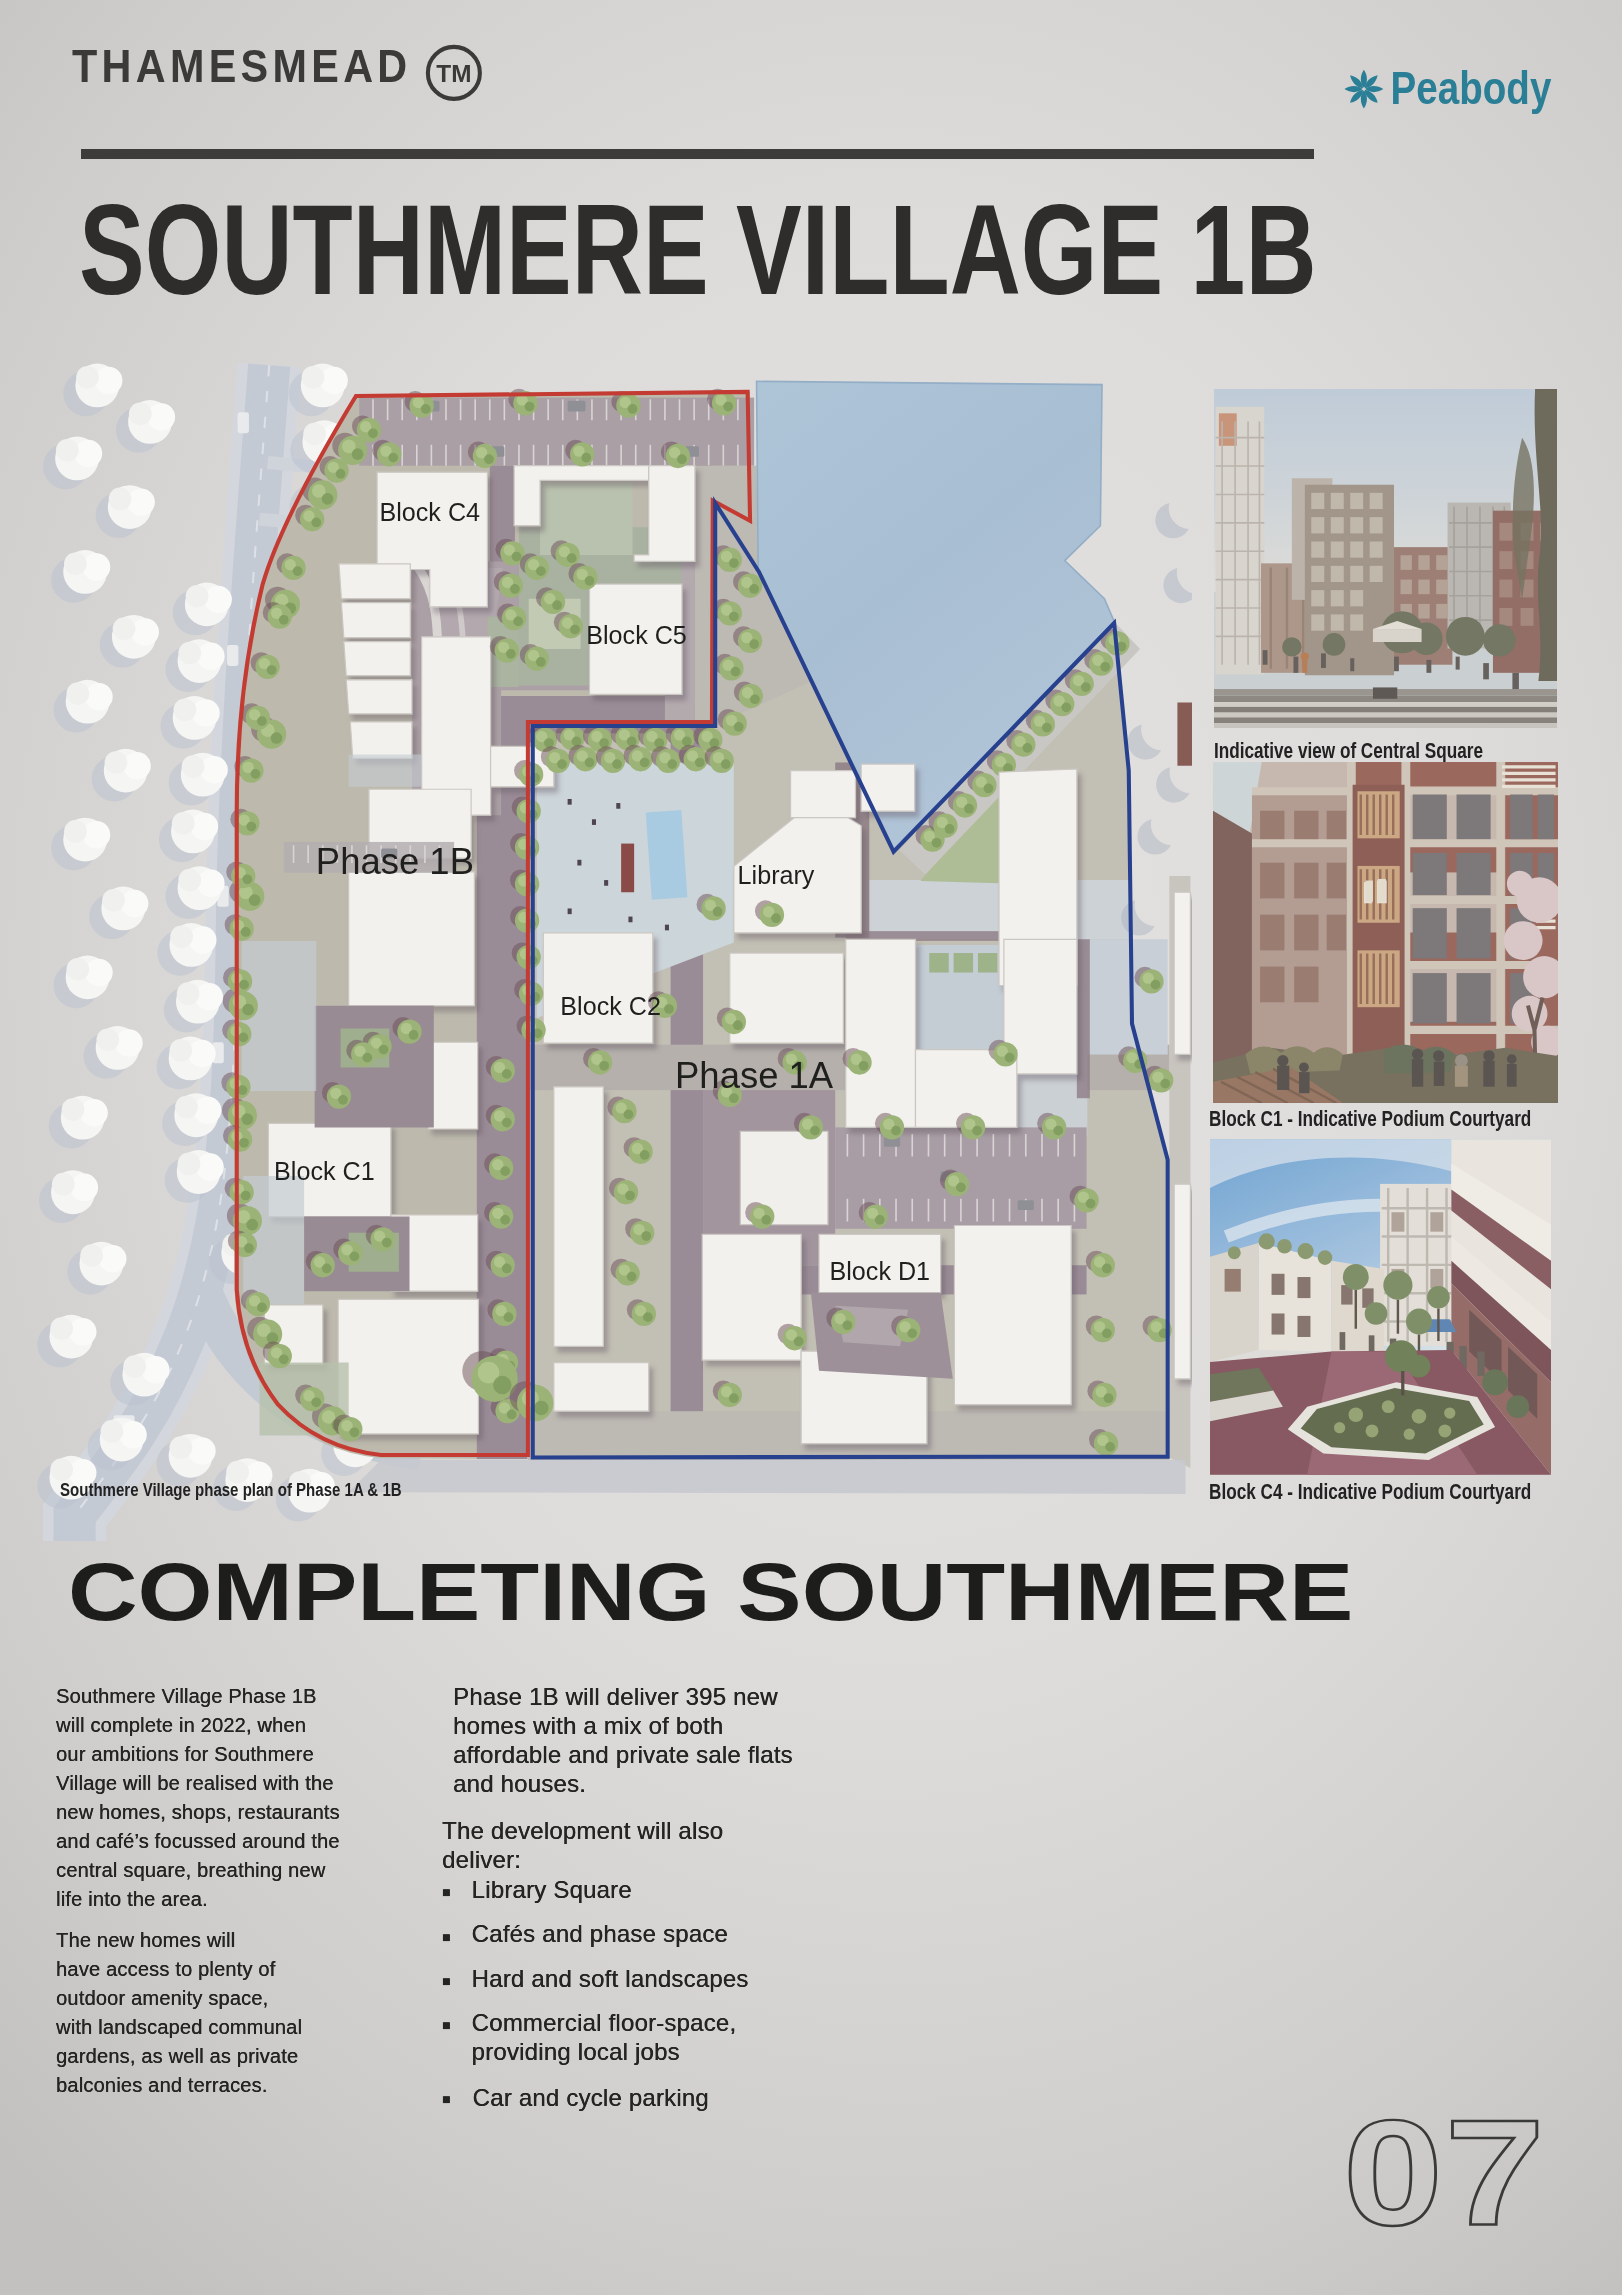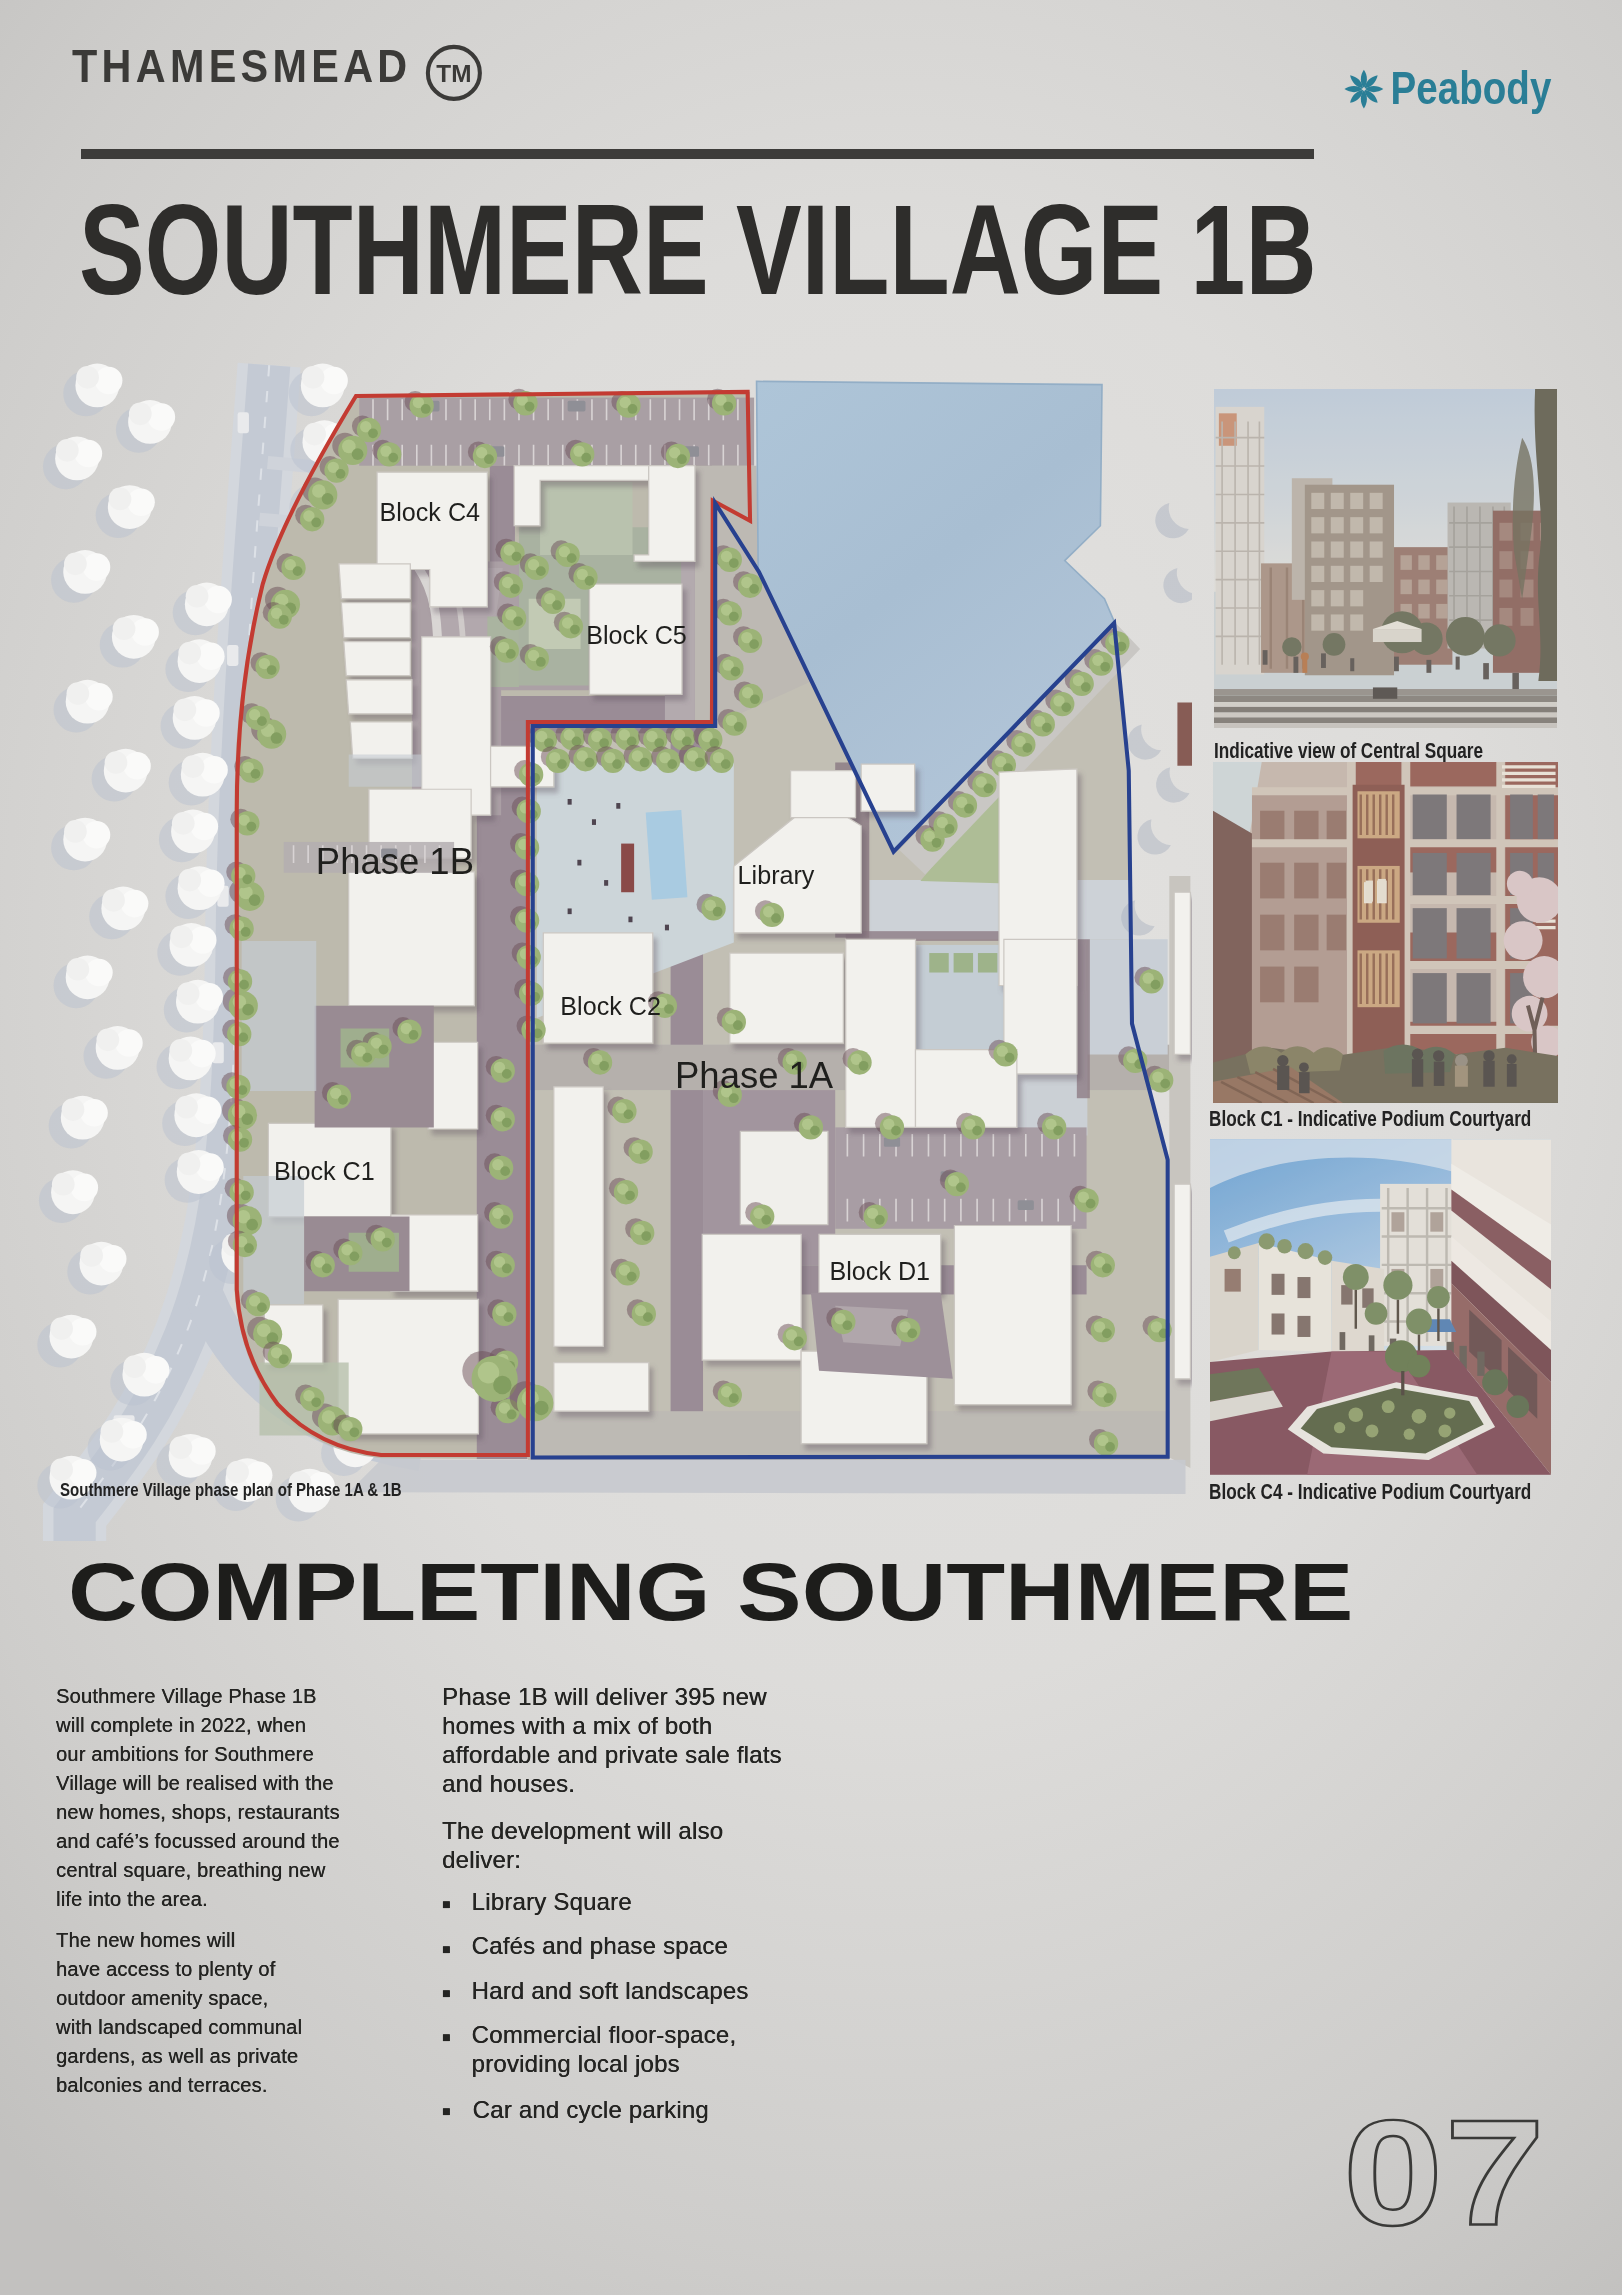--- a/index.html
+++ b/index.html
@@ -893,22 +893,22 @@
 <div class="abs" style="left:68px;top:1546px;color:#1d1d1b;">
   <span id="head2" style="font-size:81px;font-weight:bold;display:inline-block;transform:scale(1.19,1.0);transform-origin:left top;white-space:nowrap;">COMPLETING SOUTHMERE</span>
 </div>
 
 <div class="abs" style="left:56px;top:1682px;width:389px;font-size:20px;line-height:29px;color:#242422;letter-spacing:0.2px;text-shadow:0.3px 0 0 #242422;">
   <p style="margin:0 0 12px 0;">Southmere Village Phase 1B<br>will complete in 2022, when<br>our ambitions for Southmere<br>Village will be realised with the<br>new homes, shops, restaurants<br>and café’s focussed around the<br>central square, breathing new<br>life into the area.</p>
   <p style="margin:0 0 12px 0;">The new homes will<br>have access to plenty of<br>outdoor amenity space,<br>with landscaped communal<br>gardens, as well as private<br>balconies and terraces.</p>
 </div>
 
 <div class="abs" style="left:442px;top:1682px;width:397px;font-size:24px;line-height:29px;color:#242422;letter-spacing:0.2px;text-shadow:0.3px 0 0 #242422;">
-  <p style="margin:0 0 18px 0;">Phase 1B will deliver 395 new<br>homes with a mix of both<br>affordable and private sale flats<br>and houses.</p>
-  <p style="margin:0 0 13px 0;">The development will also<br>deliver:</p>
+  <p style="margin:0 0 18px 11px;">Phase 1B will deliver 395 new<br>homes with a mix of both<br>affordable and private sale flats<br>and houses.</p>
+  <p style="margin:0 0 1px 0;">The development will also<br>deliver:</p>
   <table style="border-collapse:collapse;font-size:24px;line-height:29px;color:#242422;letter-spacing:0.2px;">
     <tbody>
         <tr>
           <td style="vertical-align:top;padding:3.2px 21px 12px 0;font-size:13.8px;">■</td>
           <td style="padding:0 0 15.4px 0;">Library Square</td>
         </tr>
     <tr>
           <td style="vertical-align:top;padding:3.2px 21px 12px 0;font-size:13.8px;">■</td>
           <td style="padding:0 0 15.4px 0;">Cafés and phase space</td>
         </tr>

